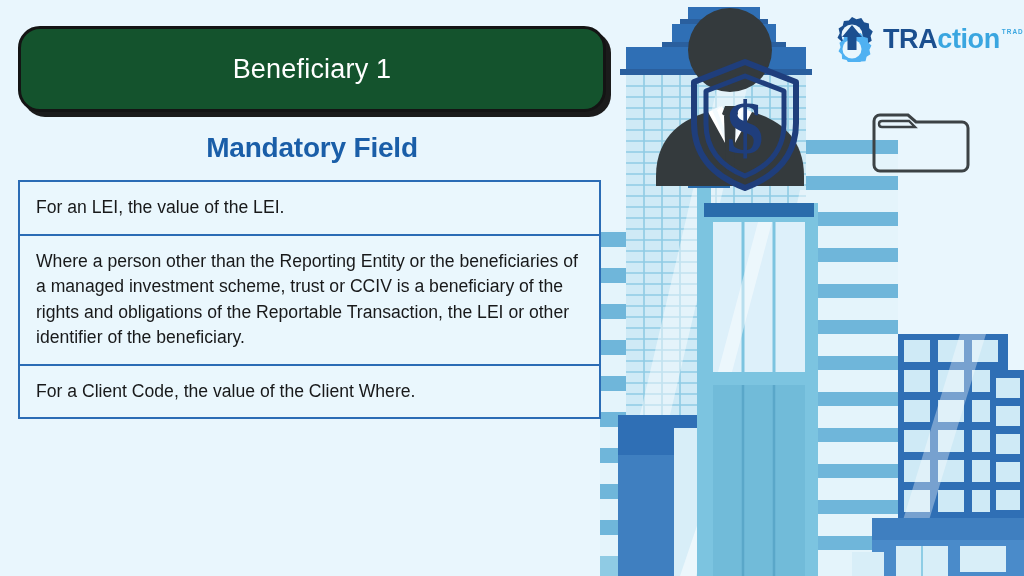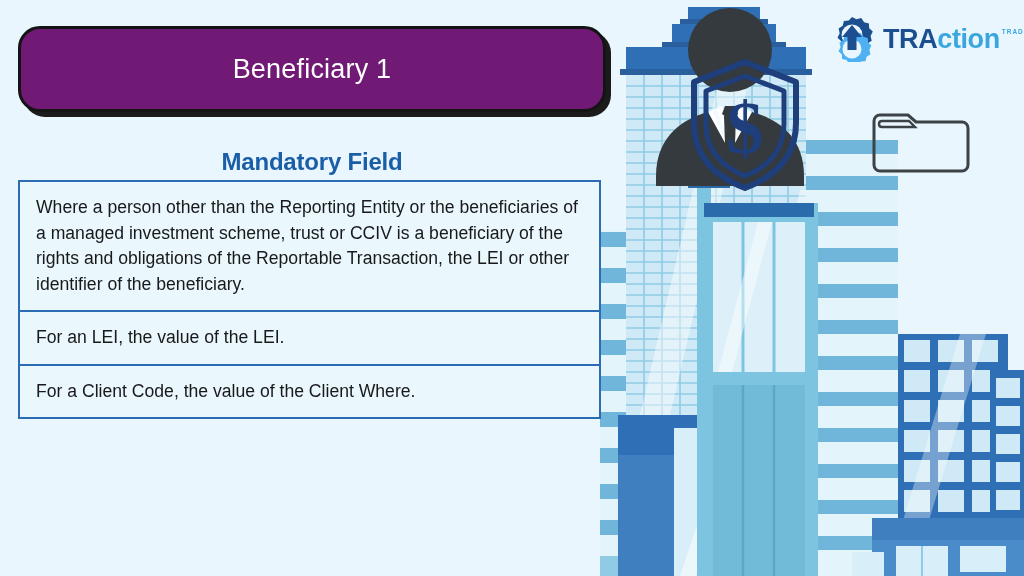--- a/index.html
+++ b/index.html
@@ -44,36 +44,35 @@
     width:588px; height:86px;
   }
   #title-pill-shadow {
     position:absolute; left:5px; top:5px;
     width:588px; height:86px;
     background:#1b1b1b; border-radius:22px;
   }
   #title-pill {
     position:absolute; left:0; top:0;
     width:588px; height:86px;
-    background:#701a75;
+    background:#14532d;
     border:3px solid #141414;
     border-radius:22px;
     display:flex; align-items:center; justify-content:center;
   }
   #title-pill-label {
     color:#ffffff; font-size:27px; font-weight:400; letter-spacing:0.2px;
   }
 
   
   #subtitle {
     position:absolute; left:18px; top:132px;
     width:588px; text-align:center;
-    font-size:24px; font-weight:bold; color:#1a5ea8;
+    font-size:28px; font-weight:bold; color:#1a5ea8;
     letter-spacing:-0.2px;
-    margin-top:16px;
   }
 
   
   #field-table {
     position:absolute; left:18px; top:180px;
     width:583px;
     border:2px solid #2b6cb5;
     background:#eaf7fd;
   }
   .field-row {
@@ -313,24 +312,24 @@
   <div id="title-pill-shadow"></div>
   <div id="title-pill">
     <span id="title-pill-label">Beneficiary 1</span>
   </div>
 </div>
 
 <div id="subtitle">Mandatory Field</div>
 
 <div id="field-table">
   <div class="field-row">
+    <div class="field-row-text">For an LEI, the value of the LEI.</div>
+  </div>
+  <div class="field-row">
     <div class="field-row-text">Where a person other than the Reporting Entity or the beneficiaries of a managed investment scheme, trust or CCIV is a beneficiary of the rights and obligations of the Reportable Transaction, the LEI or other identifier of the beneficiary.</div>
-  </div>
-  <div class="field-row">
-    <div class="field-row-text">For an LEI, the value of the LEI.</div>
   </div>
   <div class="field-row">
     <div class="field-row-text">For a Client Code, the value of the Client Where.</div>
   </div>
 </div>
 
 <svg style="position:absolute;left:686px;top:57px;width:118px;height:136px" viewBox="0 0 118 136">
   <path d="M59 5 L110 25 L110 66 C110 100 88 120 59 131 C30 120 8 100 8 66 L8 25 Z" fill="none" stroke="#1f3e7c" stroke-width="6" stroke-linejoin="round"></path>
   <path d="M59 19 L98 34 L98 67 C98 94 81 110 59 119 C37 110 20 94 20 67 L20 34 Z" fill="none" stroke="#1f3e7c" stroke-width="5" stroke-linejoin="round"></path>
   <text x="59" y="96" text-anchor="middle" font-family="'Liberation Serif',serif" font-size="74" font-weight="bold" fill="#1f3e7c">$</text>

